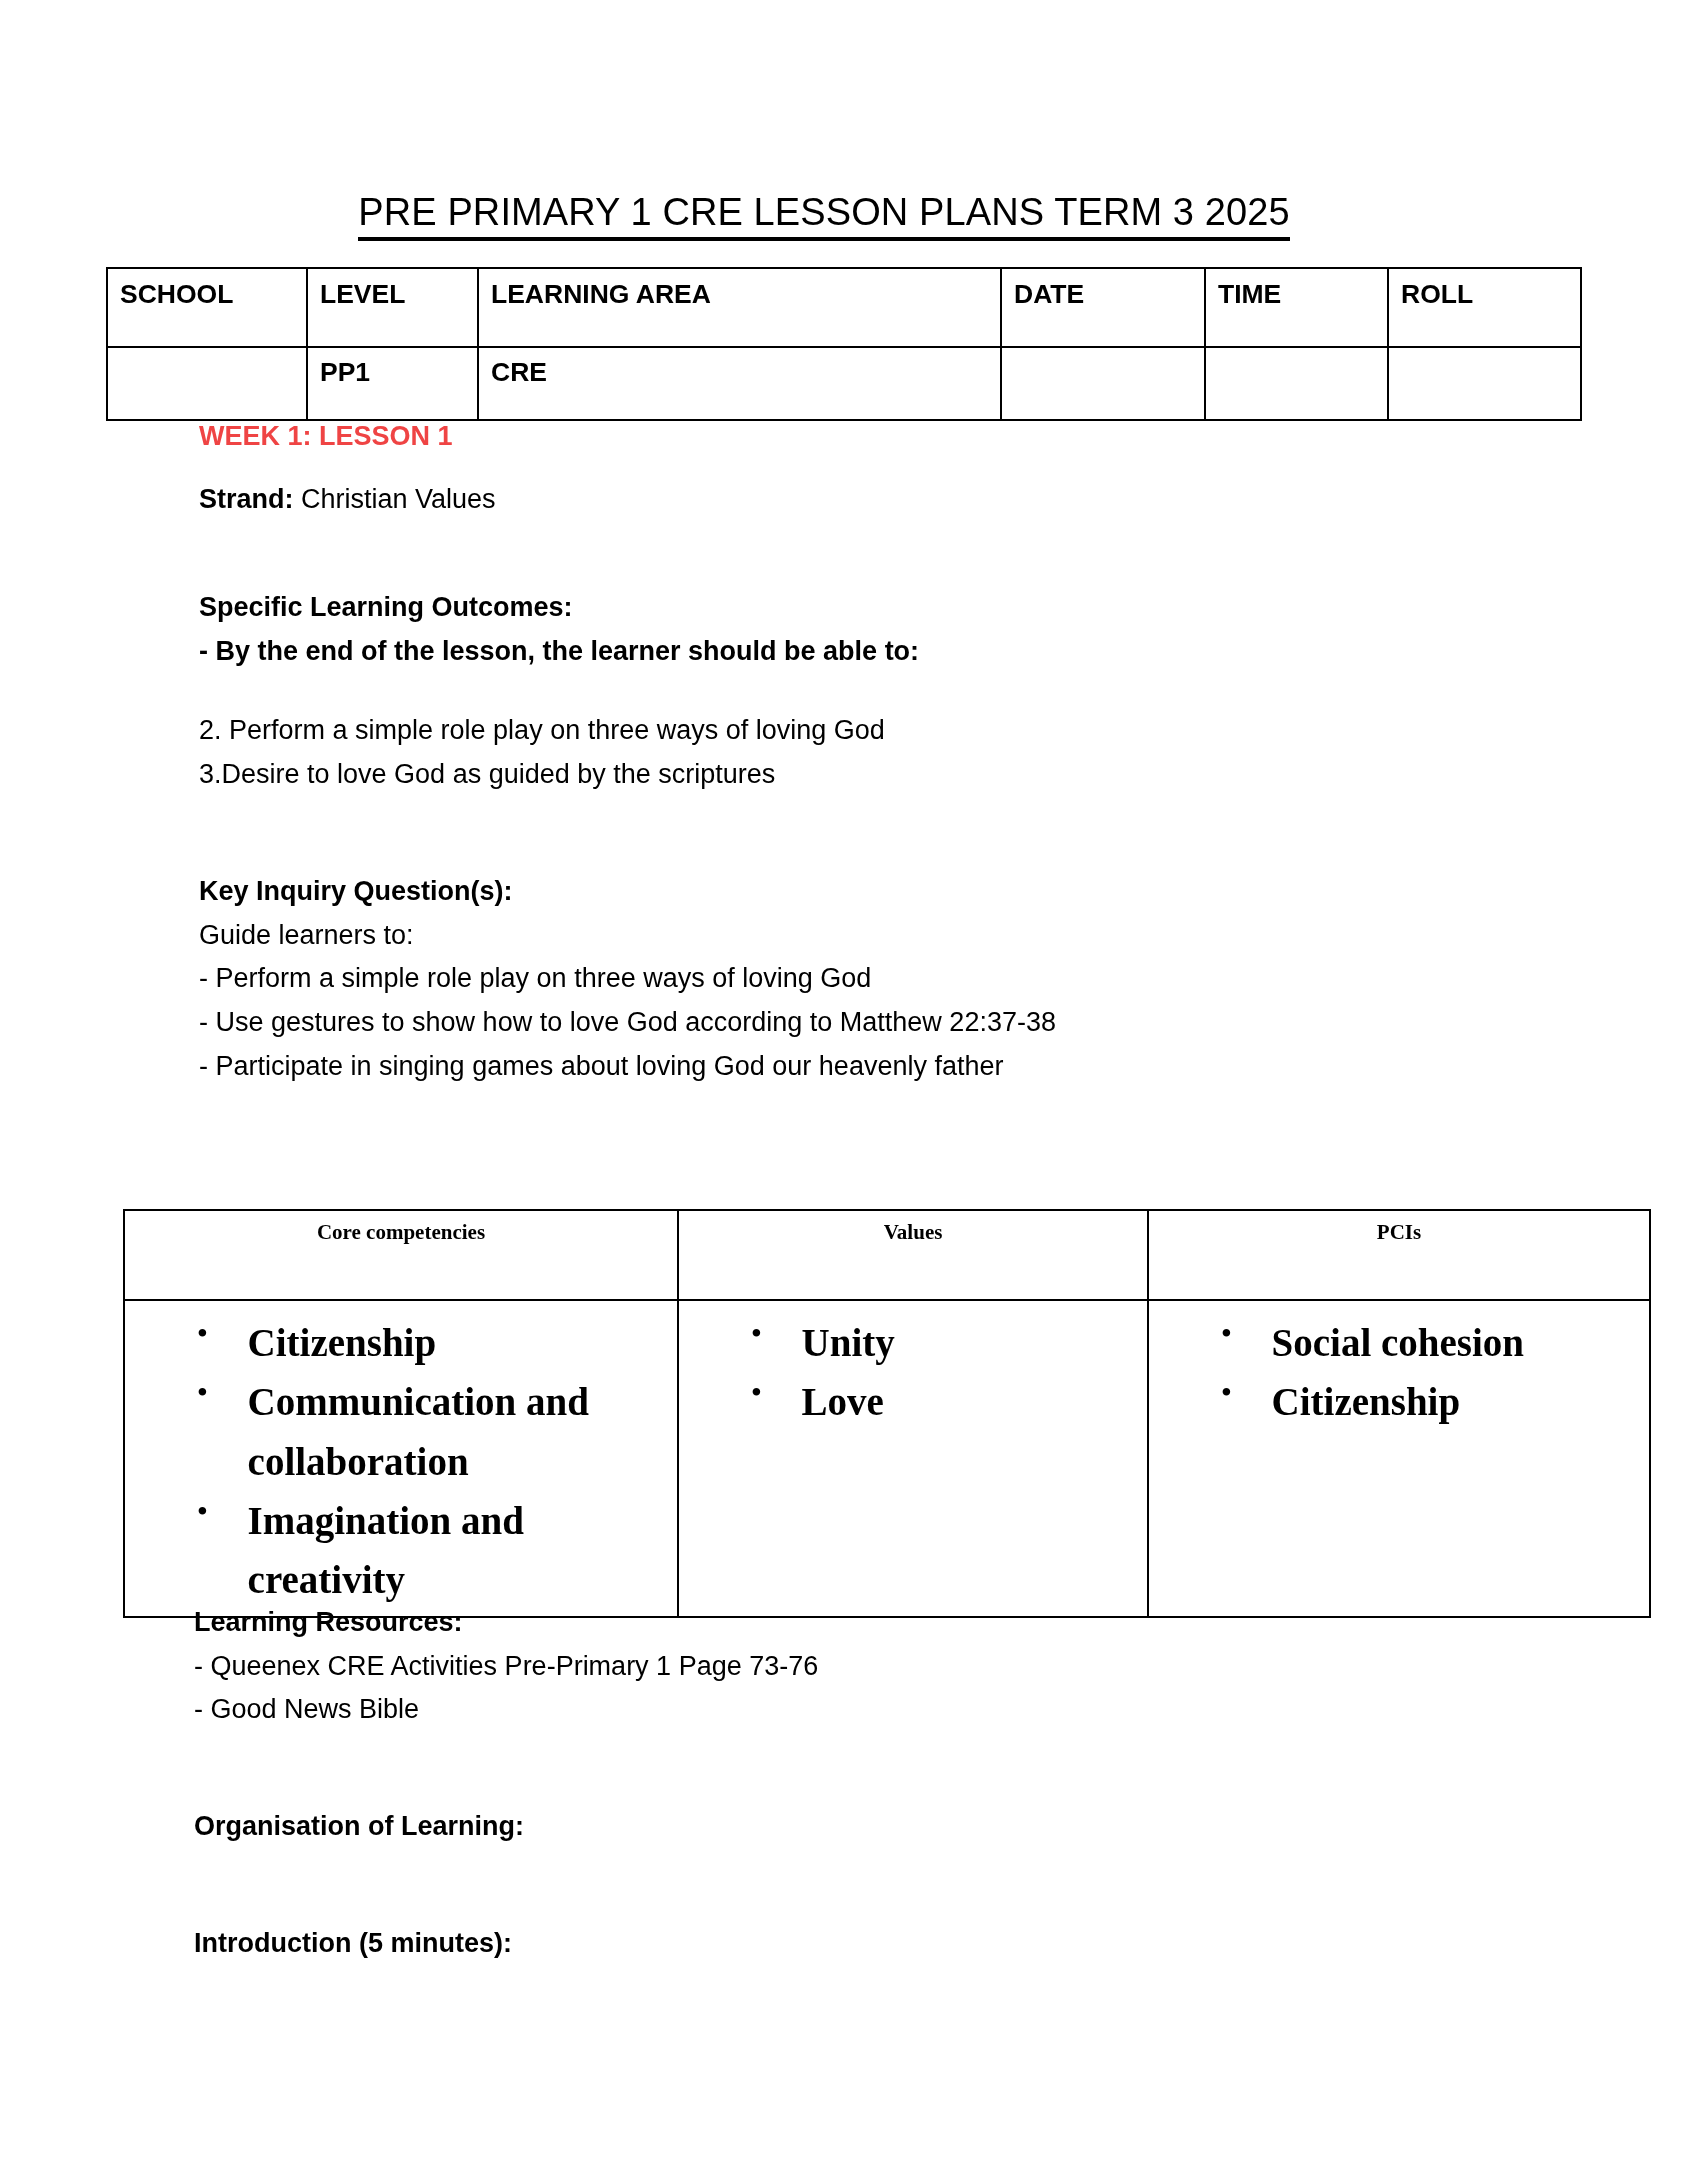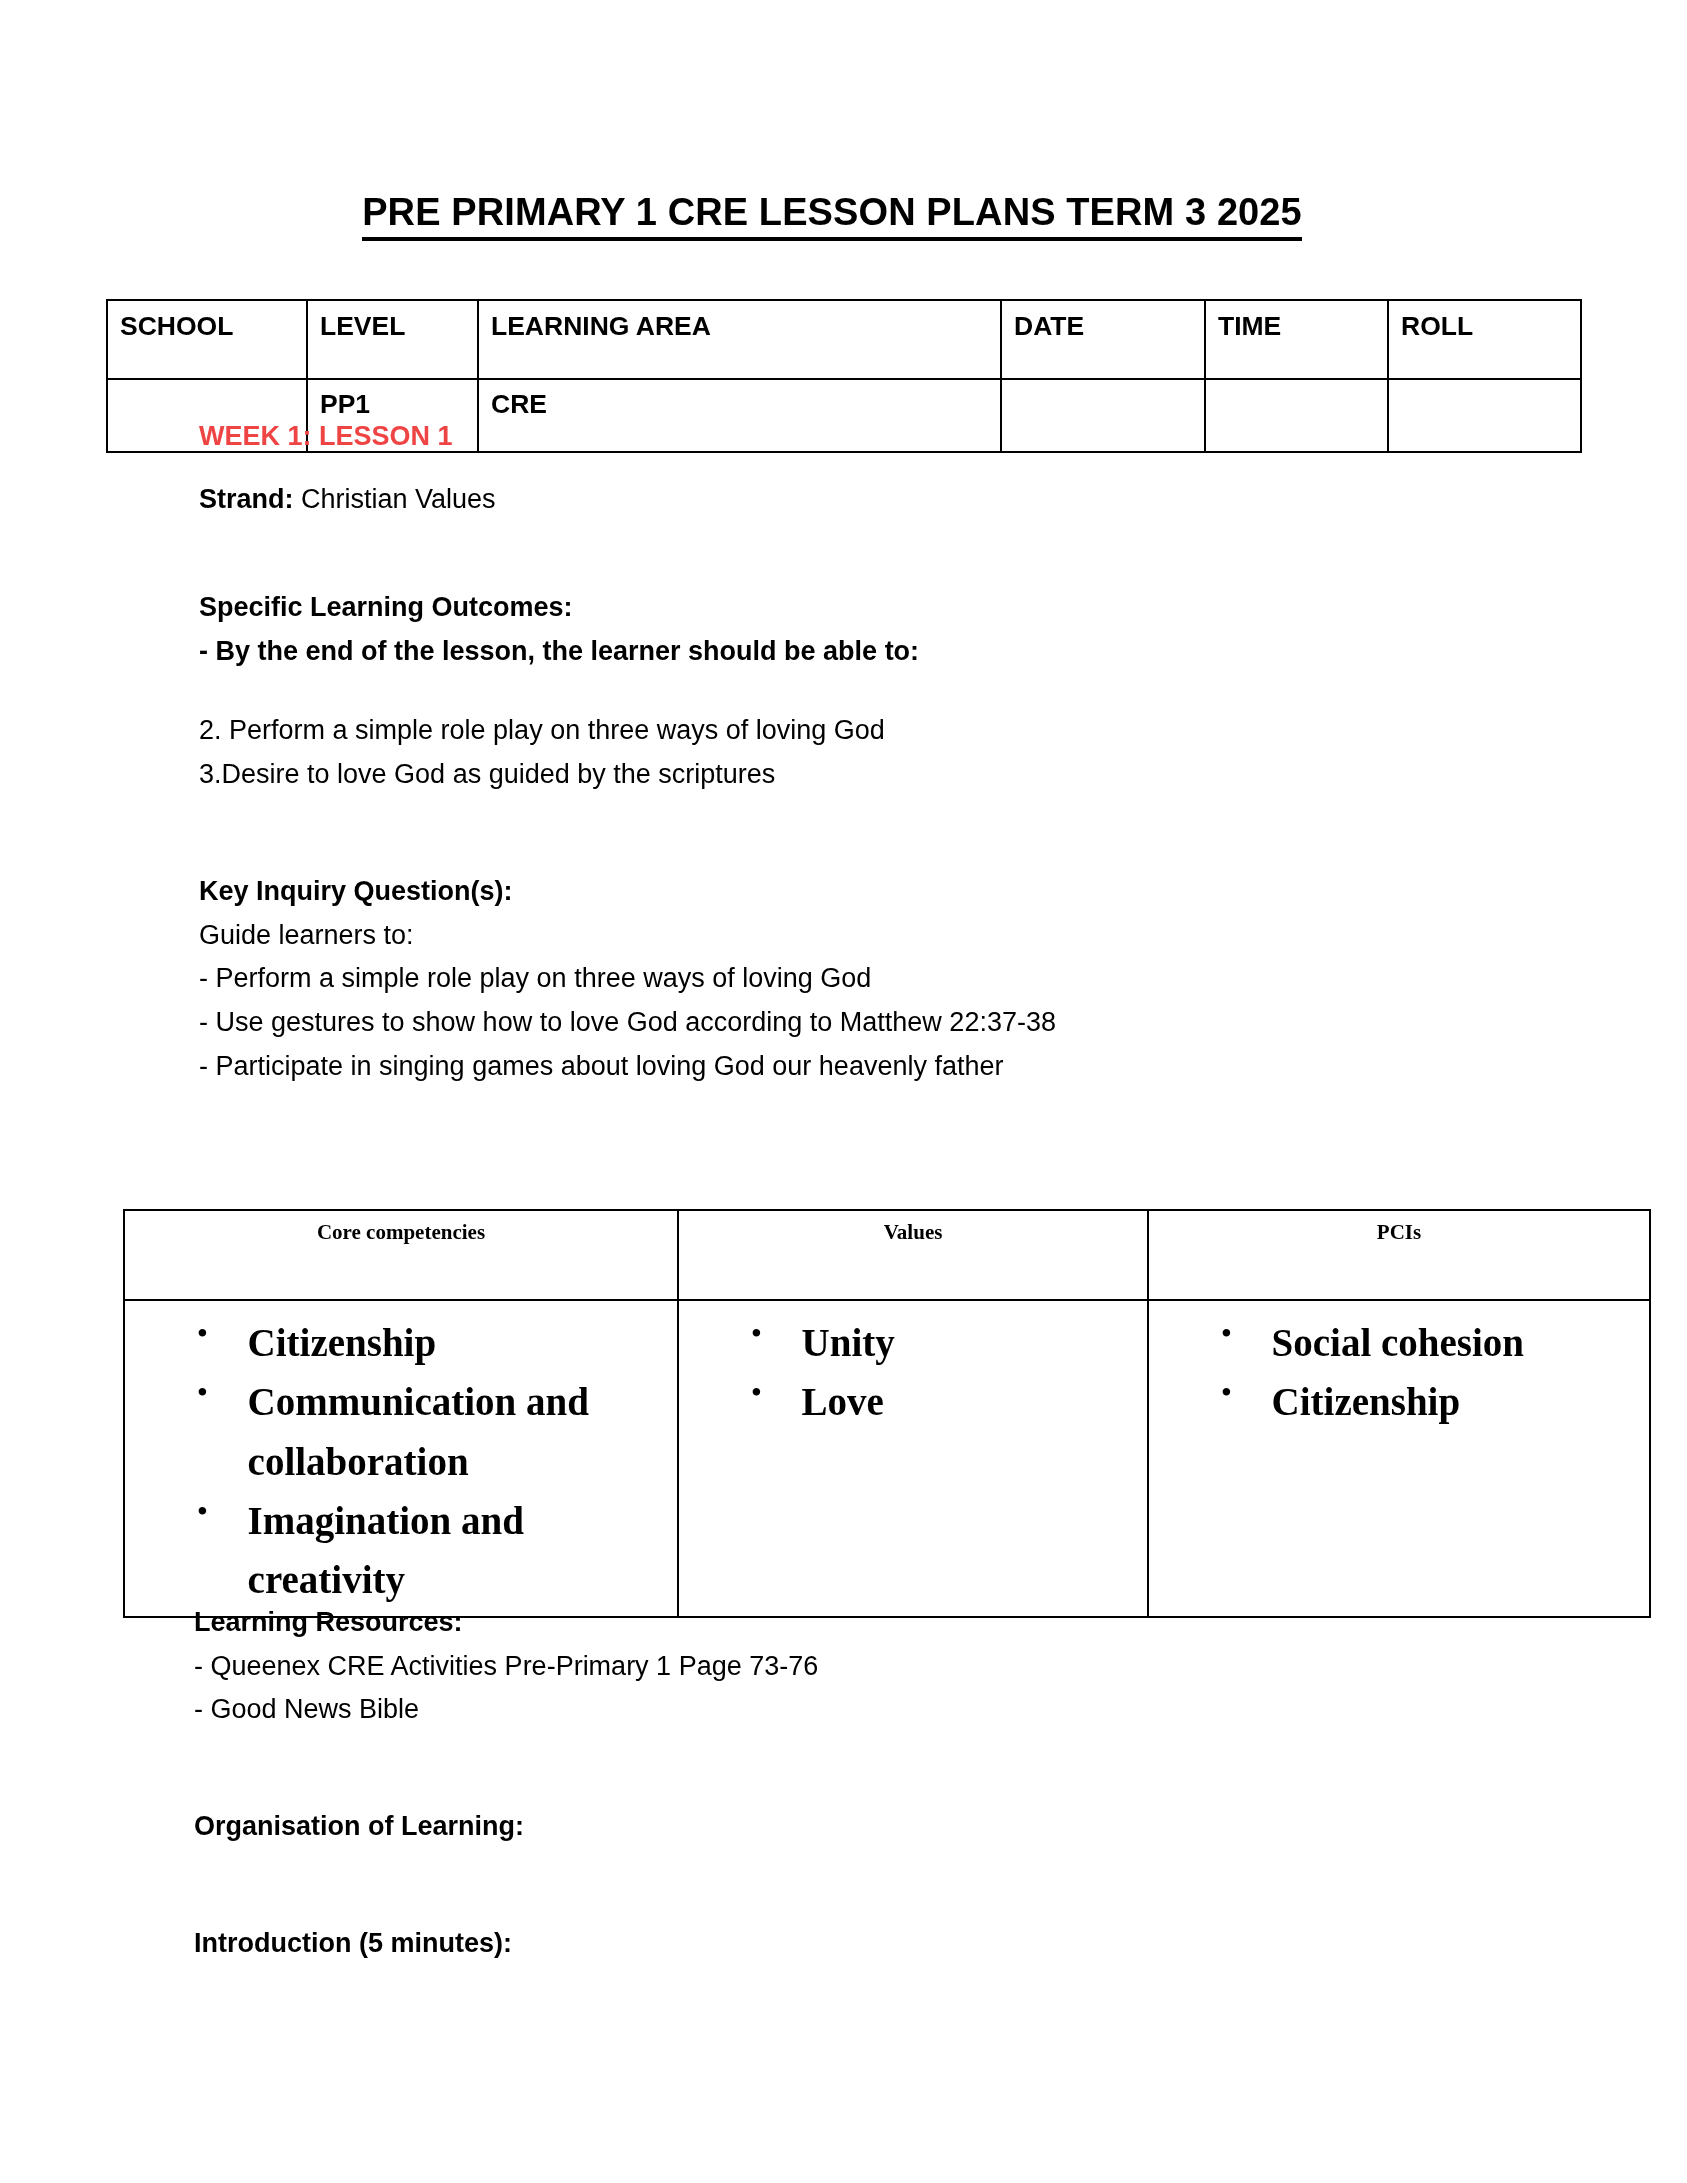--- a/index.html
+++ b/index.html
@@ -17,44 +17,43 @@
     width: 1687px;
     height: 2183px;
     background: #ffffff;
     box-sizing: border-box;
     overflow: hidden;
   }
 
   
   .doc-title {
     position: absolute;
-    left: 8px;
+    left: 0;
     top: 193px;
     width: 1648px;
     text-align: center;
     font-size: 38px;
-    font-weight: bold;
+    font-weight: normal;
     letter-spacing: 0.1px;
     line-height: 1.05;
   }
   .doc-title .underline {
     display: inline-block;
     border-bottom: 4px solid #000;
     padding-bottom: 4px;
   }
 
   
   table.info-table {
     position: absolute;
     left: 106px;
     top: 267px;
     width: 1474px;
     border-collapse: collapse;
     table-layout: fixed;
-    margin-top: 32px;
   }
   table.info-table td {
     border: 2px solid #000;
     font-size: 26.5px;
     font-weight: bold;
     padding: 10.6px 0 0 12px;
     vertical-align: top;
     height: 46px;
     line-height: 1.1;
     font-family: "Liberation Sans", sans-serif;

